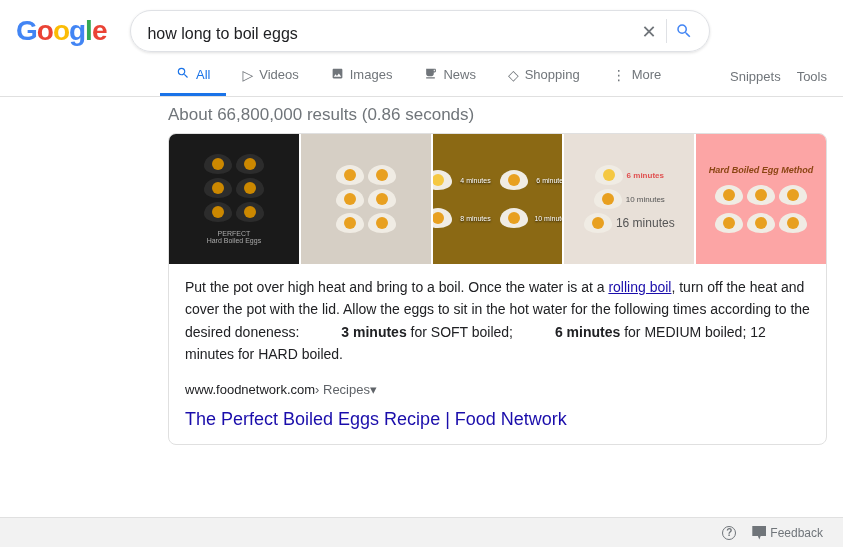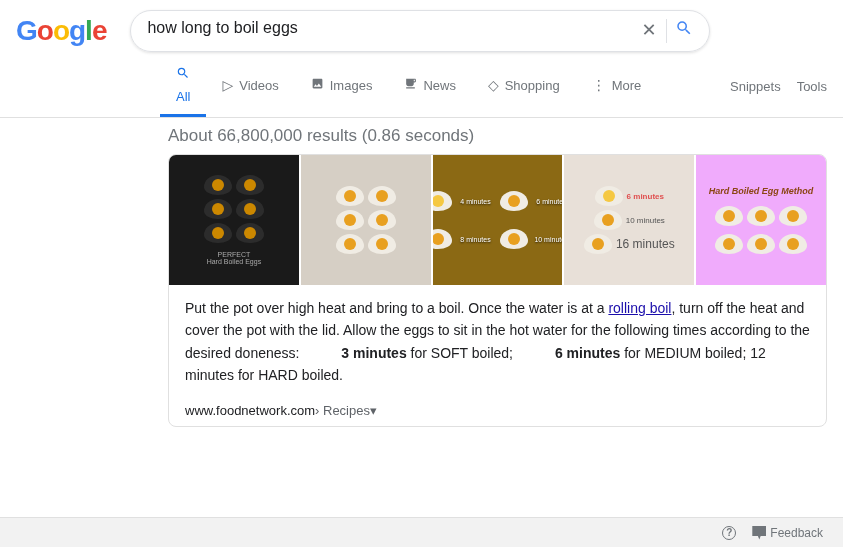--- a/index.html
+++ b/index.html
@@ -30,21 +30,21 @@
       margin-right: 8px;
       flex-shrink: 0;
     }
     .g-blue { color: #4285F4; }
     .g-red { color: #EA4335; }
     .g-yellow { color: #FBBC05; }
     .g-green { color: #34A853; }
 
     .search-bar {
       display: flex;
-      align-items: flex-start;
+      align-items: flex-end;
       border: 1px solid #dfe1e5;
       border-radius: 24px;
       padding: 8px 16px;
       flex: 1;
       max-width: 580px;
       box-shadow: 0 1px 3px rgba(0,0,0,0.12);
       gap: 8px;
     }
     .search-input {
       flex: 1;
@@ -90,21 +90,20 @@
       font-size: 13px;
       color: #70757a;
       cursor: pointer;
       border-bottom: 3px solid transparent;
       white-space: nowrap;
       text-decoration: none;
     }
     .nav-tab.active {
       color: #1a73e8;
       border-bottom: 3px solid #1a73e8;
-      flex-direction: column;
     }
     .nav-tab-icon {
       font-size: 14px;
     }
     .nav-spacer {
       flex: 1;
     }
     .nav-settings {
       display: flex;
       align-items: center;
@@ -149,21 +148,21 @@
     }
     .img-placeholder:not(:last-child) {
       border-right: 2px solid #fff;
     }
 
     
     .img-1 { background: #1a1a1a; }
     .img-2 { background: #d6cfc5; }
     .img-3 { background: #8b6914; }
     .img-4 { background: #e8e0d8; }
-    .img-5 { background: #f0abfc; }
+    .img-5 { background: #fca5a5; }
 
     
     .snippet-text {
       padding: 12px 16px;
       font-size: 14px;
       line-height: 1.6;
       color: #202124;
     }
     .snippet-text strong { font-weight: bold; margin-left: 38px; }
     .snippet-link-underline { text-decoration: underline; color: #1a0dab; }
@@ -445,20 +444,21 @@
   <div class="snippet-text">
     Put the pot over high heat and bring to a boil. Once the water is at a <span class="snippet-link-underline">rolling boil</span>, turn off the heat and cover the pot with the lid. Allow the eggs to sit in the hot water for the following times according to the desired doneness: <strong>3 minutes</strong> for SOFT boiled; <strong>6 minutes</strong> for MEDIUM boiled; 12 minutes for HARD boiled.
   </div>
 
   <div class="snippet-source">
     <span class="domain">www.foodnetwork.com</span>
     <span class="path">› Recipes</span>
     <span class="arrow">▾</span>
   </div>
 
+  <a class="result-link" href="#">The Perfect Boiled Eggs Recipe | Food Network</a>
 </div>
 
 <div class="page-footer">
   <div class="footer-item">
     <div class="footer-icon">?</div>
   </div>
   <div class="footer-item">
     <span class="footer-feedback-icon"></span>
     <span>Feedback</span>
   </div>

